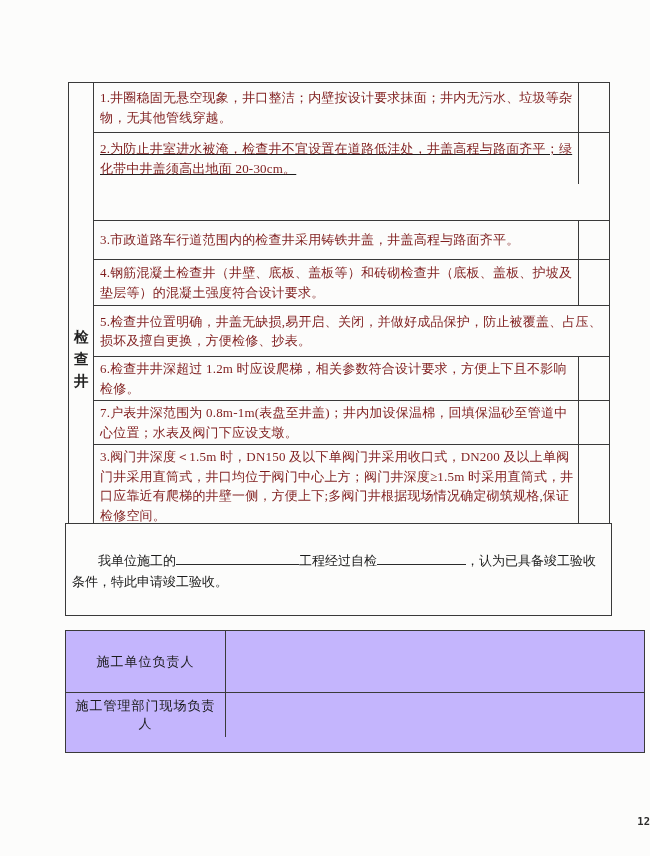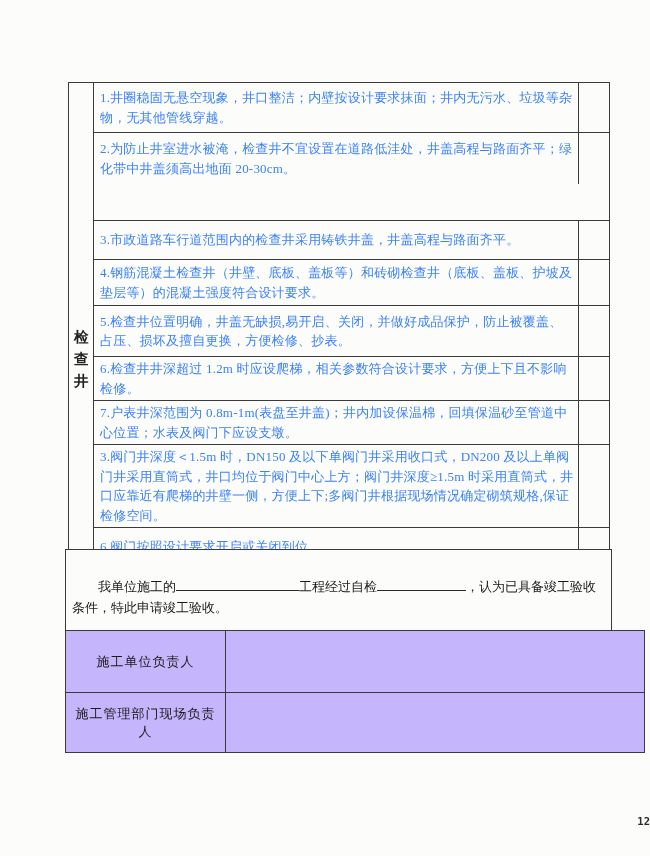--- a/index.html
+++ b/index.html
@@ -35,37 +35,37 @@
   .rows { flex:1; display:flex; flex-direction:column; }
   .row { display:flex; border-top:1.5px solid #3a3a3a; }
   .row:first-child { border-top:none; }
   .item-cell {
     flex:1;
     padding:2px 4px 2px 6px;
     font-size:13px; line-height:19.5px;
     font-weight:500;
     letter-spacing:0.2px;
     display:flex; align-items:center;
-    color:#3b82f6;
+    color:#7f1d1d;
   }
   .check-cell { width:31px; border-left:1.5px solid #3a3a3a; }
   .rh1  { min-height:49px; }
-  .rh2  { min-height:52px; }
+  .rh2  { min-height:52px;text-decoration:underline; }
   .rh3  { min-height:39px;margin-top:36px; }
   .rh4  { min-height:46px; }
-  .rh5  { min-height:51px; }
+  .rh5  { min-height:51px;flex-direction:column; }
   .rh6  { min-height:34px;justify-content:space-between; }
   .rh7  { min-height:44px; }
   .rh8  { min-height:58px; }
   .rh9  { min-height:39px; }
   .rh10 { min-height:40px; }
 
   
   .decl-box {
-    position:absolute; left:65px; top:549px; width:547px; height:93px;
+    position:absolute; left:65px; top:523px; width:547px; height:93px;
     border:1.5px solid #3a3a3a;
     background:#fcfcfb;
     padding:26px 8px 0 6px;
     font-size:13px; line-height:21px; font-weight:500;
     color:#1b1b1b;
   }
   .decl-box p { text-indent:2em; }
   .blank {
     display:inline-block;
     border-bottom:1.3px solid #2a2a2a;
@@ -77,21 +77,21 @@
 
   
   .sig-table {
     position:absolute; left:65px; top:630px; width:580px;
     border:1.5px solid #3a3a3a;
     background:#c4b5fd;
   }
   .sig-row { display:flex; }
   .sig-row + .sig-row { border-top:1.5px solid #3a3a3a; }
   .sig-row-1 { min-height:61px; }
-  .sig-row-2 { min-height:60px; }
+  .sig-row-2 { min-height:60px;flex-direction:column; }
   .sig-label-cell {
     width:160px;
     border-right:1.5px solid #3a3a3a;
     display:flex; align-items:center; justify-content:center;
     font-size:13px; font-weight:500; letter-spacing:1px;
     color:#1b1b1b;
     padding:4px;
     text-align:center;
   }
   .sig-value-cell { flex:1; }

